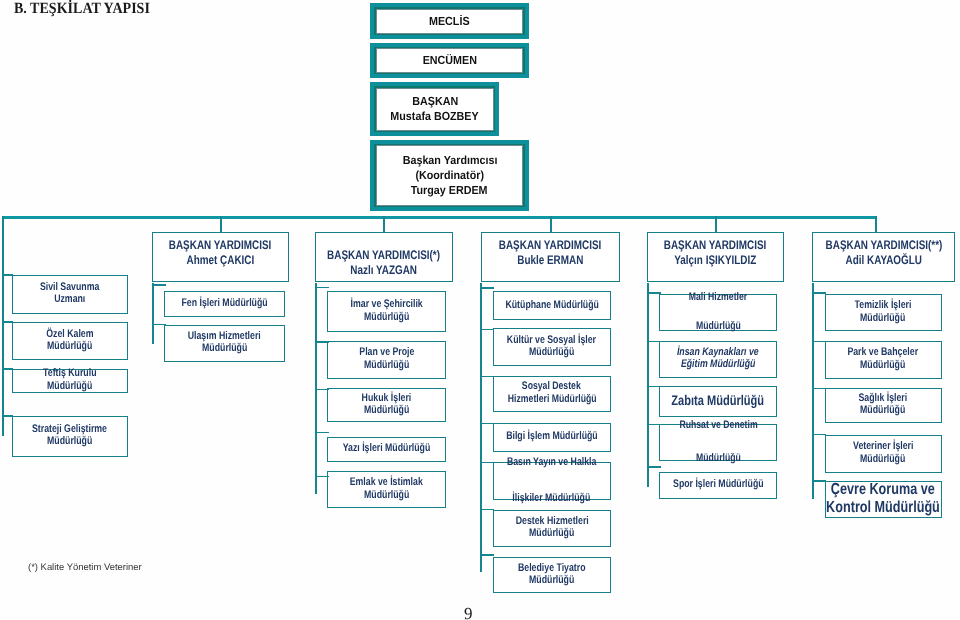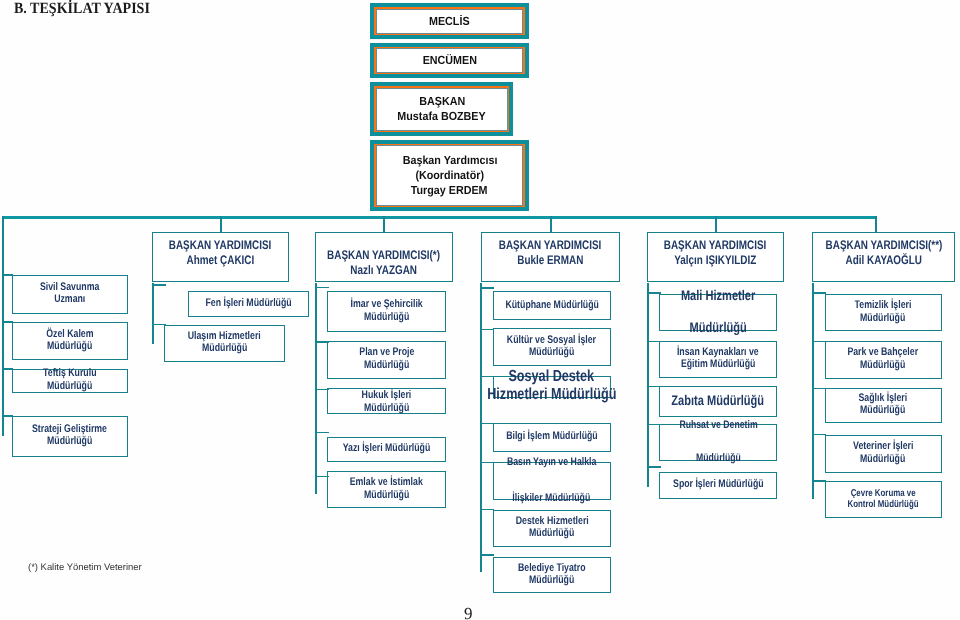--- a/index.html
+++ b/index.html
@@ -8,21 +8,21 @@
        font-family:"Liberation Sans",sans-serif;position:relative;
        -webkit-font-smoothing:antialiased;text-rendering:geometricPrecision;}
   .stage{position:absolute;left:0;top:0;width:960px;height:620px;}
   .abs{position:absolute;}
 
   
   .title{left:14.4px;top:0.2px;font-family:"Liberation Serif",serif;font-weight:bold;
          font-size:15.6px;color:#1a1a1a;transform:scaleX(0.90);transform-origin:left top;white-space:nowrap;will-change:opacity;}
 
   
-  .dbox{border:4.5px solid #0d909b;background:#f97316;box-sizing:border-box;padding:1.5px;}
+  .dbox{border:4.5px solid #0d909b;background:#0f766e;box-sizing:border-box;padding:1.5px;}
   .dbox>.inner{border:1px solid #6e8c91;width:100%;height:100%;box-sizing:border-box;
                display:flex;align-items:center;justify-content:center;flex-direction:column;
                font-weight:bold;color:#111;background:#fff;}
   .dbox .ln{line-height:1.27;transform:scaleX(0.91);transform-origin:center center;white-space:nowrap;will-change:opacity;}
 
   
   .sbox{border:1.8px solid #16808a;background:#fff;box-sizing:border-box;padding-bottom:2px;
         display:flex;align-items:center;justify-content:center;flex-direction:column;
         text-align:center;font-weight:bold;color:#1f3864;}
   .sbox .ln{line-height:1.12;transform:scaleX(0.79);transform-origin:center center;white-space:nowrap;will-change:opacity;}
@@ -43,21 +43,21 @@
       <div class="abs dbox" style="left: 370.3px; top: 3.2px; width: 158.5px; height: 36.3px; font-size: 11.8px;">
         <div class="inner">
           <div class="ln">MECLİS</div>
         </div>
       </div>
       <div class="abs dbox" style="left: 370.3px; top: 42.8px; width: 158.5px; height: 35.6px; font-size: 11.8px;">
         <div class="inner">
           <div class="ln">ENCÜMEN</div>
         </div>
       </div>
-      <div class="abs dbox" style="left: 370.3px; top: 82.4px; width: 143px; height: 54.1px; font-size: 11.8px;">
+      <div class="abs dbox" style="left: 370.3px; top: 82.4px; width: 129px; height: 54.1px; font-size: 11.8px;">
         <div class="inner">
           <div class="ln">BAŞKAN</div>
           <div class="ln">Mustafa BOZBEY</div>
         </div>
       </div>
       <div class="abs dbox" style="left: 370.3px; top: 139.5px; width: 158.5px; height: 71.7px; font-size: 11.8px;">
         <div class="inner">
           <div class="ln">Başkan Yardımcısı</div>
           <div class="ln">(Koordinatör)</div>
           <div class="ln">Turgay ERDEM</div>
@@ -104,41 +104,41 @@
         <div class="ln">Teftiş Kurulu</div>
         <div class="ln">Müdürlüğü</div>
       </div>
       <div class="abs line" style="left: 2px; top: 367.8px; width: 11.2px; height: 1.8px;"></div>
       <div class="abs sbox" style="left: 12px; top: 416px; width: 115.5px; height: 40.5px; font-size: 11.1px;">
         <div class="ln">Strateji Geliştirme</div>
         <div class="ln">Müdürlüğü</div>
       </div>
       <div class="abs line" style="left: 2px; top: 415.1px; width: 11.2px; height: 1.8px;"></div>
       <div class="abs line" style="left: 152px; top: 283px; width: 2px; height: 60.8px;"></div>
-      <div class="abs sbox" style="left: 164.3px; top: 291.2px; width: 120.7px; height: 25.7px; font-size: 11.1px; margin-left: 24px;">
+      <div class="abs sbox" style="left: 164.3px; top: 291.2px; width: 120.7px; height: 25.7px; font-size: 11.1px;">
         <div class="ln">Fen İşleri Müdürlüğü</div>
       </div>
       <div class="abs line" style="left: 152px; top: 284.3px; width: 13.5px; height: 1.8px;"></div>
       <div class="abs sbox" style="left: 164.3px; top: 324.6px; width: 120.7px; height: 37.6px; font-size: 11.1px; align-items: center;">
         <div class="ln">Ulaşım Hizmetleri</div>
         <div class="ln">Müdürlüğü</div>
       </div>
       <div class="abs line" style="left: 152px; top: 323.7px; width: 13.5px; height: 1.8px;"></div>
       <div class="abs line" style="left: 315px; top: 283px; width: 2px; height: 210.8px;"></div>
       <div class="abs sbox" style="left: 327.3px; top: 290.9px; width: 118.6px; height: 41.4px; font-size: 11.1px;">
         <div class="ln">İmar ve Şehircilik</div>
         <div class="ln">Müdürlüğü</div>
       </div>
       <div class="abs line" style="left: 315px; top: 286.6px; width: 13.5px; height: 1.8px;"></div>
       <div class="abs sbox" style="left: 327.3px; top: 340.5px; width: 118.6px; height: 38.2px; font-size: 11.1px;">
         <div class="ln">Plan ve Proje</div>
         <div class="ln">Müdürlüğü</div>
       </div>
       <div class="abs line" style="left: 315px; top: 340.8px; width: 13.5px; height: 1.8px;"></div>
-      <div class="abs sbox" style="left: 327.3px; top: 388.4px; width: 118.6px; height: 26px; font-size: 11.1px; justify-content: space-between;">
+      <div class="abs sbox" style="left: 327.3px; top: 388.4px; width: 118.6px; height: 34px; font-size: 11.1px;">
         <div class="ln">Hukuk İşleri</div>
         <div class="ln">Müdürlüğü</div>
       </div>
       <div class="abs line" style="left: 315px; top: 388.6px; width: 13.5px; height: 1.8px;"></div>
       <div class="abs sbox" style="left: 327.3px; top: 436.6px; width: 118.6px; height: 25.5px; font-size: 11.1px;">
         <div class="ln">Yazı İşleri Müdürlüğü</div>
       </div>
       <div class="abs line" style="left: 315px; top: 431.7px; width: 13.5px; height: 1.8px;"></div>
       <div class="abs sbox" style="left: 327.3px; top: 471px; width: 118.6px; height: 37px; font-size: 11.1px;">
         <div class="ln">Emlak ve İstimlak</div>
@@ -148,21 +148,21 @@
       <div class="abs line" style="left: 480px; top: 283px; width: 2px; height: 289.4px;"></div>
       <div class="abs sbox" style="left: 492.5px; top: 291.1px; width: 118.5px; height: 29.3px; font-size: 11.1px;">
         <div class="ln">Kütüphane Müdürlüğü</div>
       </div>
       <div class="abs line" style="left: 480px; top: 286.9px; width: 13.7px; height: 1.8px;"></div>
       <div class="abs sbox" style="left: 492.5px; top: 328.1px; width: 118.5px; height: 37.7px; font-size: 11.1px;">
         <div class="ln">Kültür ve Sosyal İşler</div>
         <div class="ln">Müdürlüğü</div>
       </div>
       <div class="abs line" style="left: 480px; top: 328.6px; width: 13.7px; height: 1.8px;"></div>
-      <div class="abs sbox" style="left: 492.5px; top: 375.5px; width: 118.5px; height: 22px; font-size: 16px;">
+      <div class="abs sbox" style="left: 492.5px; top: 375.5px; width: 118.5px; height: 36px; font-size: 11px;">
         <div class="ln">Sosyal Destek</div>
         <div class="ln">Hizmetleri Müdürlüğü</div>
       </div>
       <div class="abs line" style="left: 480px; top: 375.6px; width: 13.7px; height: 1.8px;"></div>
       <div class="abs sbox" style="left: 492.5px; top: 422.9px; width: 118.5px; height: 29.5px; font-size: 11.1px;">
         <div class="ln">Bilgi İşlem Müdürlüğü</div>
       </div>
       <div class="abs line" style="left: 480px; top: 422.6px; width: 13.7px; height: 1.8px;"></div>
       <div class="abs sbox" style="left: 492.5px; top: 462px; width: 118.5px; height: 38.1px; font-size: 11.1px; gap: 24px;">
         <div class="ln">Basın Yayın ve Halkla</div>
@@ -173,26 +173,26 @@
         <div class="ln">Destek Hizmetleri</div>
         <div class="ln">Müdürlüğü</div>
       </div>
       <div class="abs line" style="left: 480px; top: 508.6px; width: 13.7px; height: 1.8px;"></div>
       <div class="abs sbox" style="left: 492.5px; top: 556.9px; width: 118.5px; height: 36.3px; font-size: 11.1px;">
         <div class="ln">Belediye Tiyatro</div>
         <div class="ln">Müdürlüğü</div>
       </div>
       <div class="abs line" style="left: 480px; top: 553.8px; width: 13.7px; height: 1.8px;"></div>
       <div class="abs line" style="left: 646.8px; top: 283px; width: 2px; height: 204.2px;"></div>
-      <div class="abs sbox" style="left: 659.4px; top: 294px; width: 117.3px; height: 37.3px; font-size: 14px; gap: 16px;">
+      <div class="abs sbox" style="left: 659.4px; top: 294px; width: 117.3px; height: 37.3px; font-size: 11px; gap: 16px;">
         <div class="ln">Mali Hizmetler</div>
         <div class="ln">Müdürlüğü</div>
       </div>
       <div class="abs line" style="left: 646.8px; top: 292.3px; width: 13.8px; height: 1.8px;"></div>
-      <div class="abs sbox" style="left: 659.4px; top: 340.8px; width: 117.3px; height: 37.1px; font-size: 11.1px;">
+      <div class="abs sbox" style="left: 659.4px; top: 340.8px; width: 117.3px; height: 37.1px; font-size: 11.1px; font-style: italic;">
         <div class="ln">İnsan Kaynakları ve</div>
         <div class="ln">Eğitim Müdürlüğü</div>
       </div>
       <div class="abs line" style="left: 646.8px; top: 340.6px; width: 13.8px; height: 1.8px;"></div>
       <div class="abs sbox" style="left: 659.4px; top: 386.2px; width: 117.3px; height: 30.5px; font-size: 14px;">
         <div class="ln">Zabıta Müdürlüğü</div>
       </div>
       <div class="abs line" style="left: 646.8px; top: 385.6px; width: 13.8px; height: 1.8px;"></div>
       <div class="abs sbox" style="left: 659.4px; top: 424.3px; width: 117.3px; height: 36.5px; font-size: 11px; gap: 20px;">
         <div class="ln">Ruhsat ve Denetim</div>
@@ -217,21 +217,21 @@
       <div class="abs sbox" style="left: 824.6px; top: 388.1px; width: 117.1px; height: 34.5px; font-size: 11.1px;">
         <div class="ln">Sağlık İşleri</div>
         <div class="ln">Müdürlüğü</div>
       </div>
       <div class="abs line" style="left: 812px; top: 387.6px; width: 13.8px; height: 1.8px;"></div>
       <div class="abs sbox" style="left: 824.6px; top: 434.5px; width: 117.1px; height: 38.1px; font-size: 11.1px;">
         <div class="ln">Veteriner İşleri</div>
         <div class="ln">Müdürlüğü</div>
       </div>
       <div class="abs line" style="left: 812px; top: 433.6px; width: 13.8px; height: 1.8px;"></div>
-      <div class="abs sbox" style="left: 824.6px; top: 481.4px; width: 117.1px; height: 36.7px; font-size: 10px;">
+      <div class="abs sbox" style="left: 824.6px; top: 481.4px; width: 117.1px; height: 36.7px; font-size: 16px;">
         <div class="ln">Çevre Koruma ve</div>
         <div class="ln">Kontrol Müdürlüğü</div>
       </div>
       <div class="abs line" style="left: 812px; top: 480.2px; width: 13.8px; height: 1.8px;"></div>
     </div>
   <div class="abs foot" id="footnotes" style="left:28px;top:562px;">
       <div>(*) Kalite Yönetim Veteriner</div>
     </div>
   <div class="abs pageno" style="left:464px;top:604px;">9</div>
 </div>

